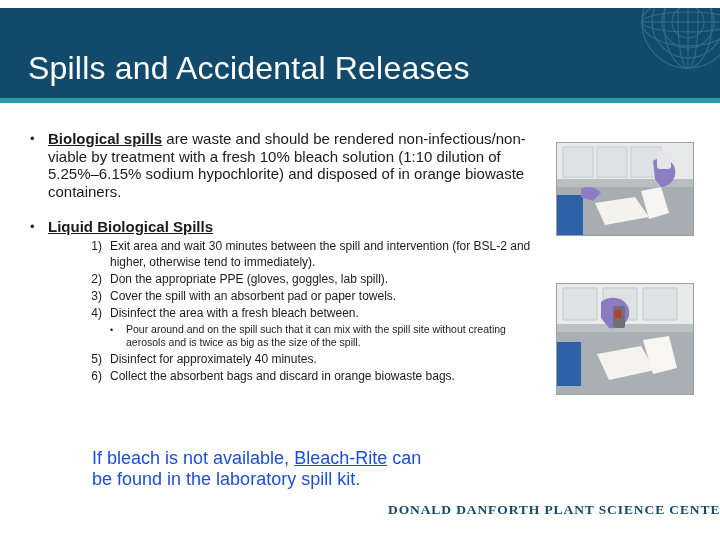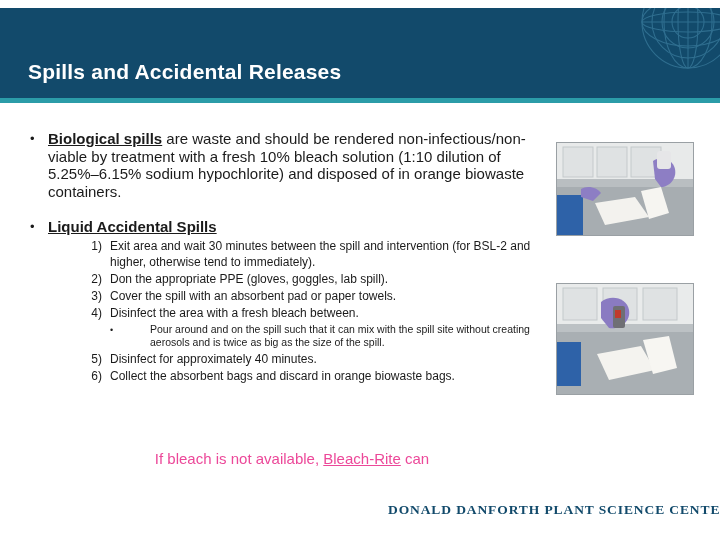--- a/index.html
+++ b/index.html
@@ -42,26 +42,25 @@
     position: absolute;
     left: 0;
     top: 98px;
     width: 720px;
     height: 5px;
     background: #2b9ca8;
   }
   .slide-title {
     position: absolute;
     left: 28px;
-    top: 52px;
-    font-size: 21px;
+    top: 42px;
+    font-size: 32px;
     color: #ffffff;
     letter-spacing: 0.2px;
     white-space: nowrap;
-    font-weight: bold;
   }
 
   
   .content {
     position: absolute;
     left: 30px;
     top: 130px;
     width: 520px;
     color: #1b1b1b;
   }
@@ -121,32 +120,31 @@
     margin: 1px 0 1px 34px;
     width: 420px;
   }
   .sub-dot {
     flex: 0 0 16px;
     font-size: 9px;
     line-height: 14px;
   }
   .sub-text {
     flex: 1;
-    margin-left: 24px;
   }
 
   
   .note {
     position: absolute;
     left: 92px;
     top: 448px;
     width: 400px;
-    text-align: center;
-    color: #ec4899;
-    font-size: 15px;
+    text-align: left;
+    color: #1d4ed8;
+    font-size: 18px;
     line-height: 21px;
   }
   .note .u2 {
     text-decoration: underline;
   }
 
   
   .photo {
     position: absolute;
     border: 1px solid #9aa0a4;
@@ -212,21 +210,21 @@
 
     <div class="bullet-row">
       <div class="bullet-dot">•</div>
       <div class="bullet-text"><span class="u">Biological spills</span><span> are waste and should be rendered non-infectious/non-viable by treatment with a fresh 10% bleach solution (1:10 dilution of 5.25%–6.15% sodium hypochlorite) and disposed of in orange biowaste containers.</span></div>
     </div>
 
     <div class="spacer-gap"></div>
 
     <div class="bullet-row">
       <div class="bullet-dot">•</div>
-      <div class="bullet-text"><span class="u">Liquid Accidental Spills</span></div>
+      <div class="bullet-text"><span class="u">Liquid Biological Spills</span></div>
     </div>
 
     <div class="olist">
 
       <div class="oitem">
         <div class="onum">1)</div>
         <div class="otext">Exit area and wait 30 minutes between the spill and intervention (for BSL-2 and higher, otherwise tend to immediately).</div>
       </div>
 
       <div class="oitem">
@@ -257,20 +255,21 @@
       <div class="oitem">
         <div class="onum">6)</div>
         <div class="otext">Collect the absorbent bags and discard in orange biowaste bags.</div>
       </div>
 
     </div>
   </div>
 
   <div class="note">
     <span>If bleach is not available, </span><span class="u2">Bleach-Rite</span><span> can</span><br>
+    <span>be found in the laboratory spill kit.</span>
   </div>
 
   <div class="photo" id="photo-top">
     <svg width="136" height="92" viewBox="0 0 136 92" aria-hidden="true">
       <rect x="0" y="0" width="136" height="36" fill="#e8eaea"></rect>
       <rect x="0" y="36" width="136" height="8" fill="#b9bec1"></rect>
       <rect x="0" y="44" width="136" height="48" fill="#a7adb1"></rect>
       <rect x="6" y="4" width="30" height="30" fill="#dfe2e3" stroke="#c4c9cb"></rect>
       <rect x="40" y="4" width="30" height="30" fill="#dfe2e3" stroke="#c4c9cb"></rect>
       <rect x="74" y="4" width="30" height="30" fill="#dfe2e3" stroke="#c4c9cb"></rect>

